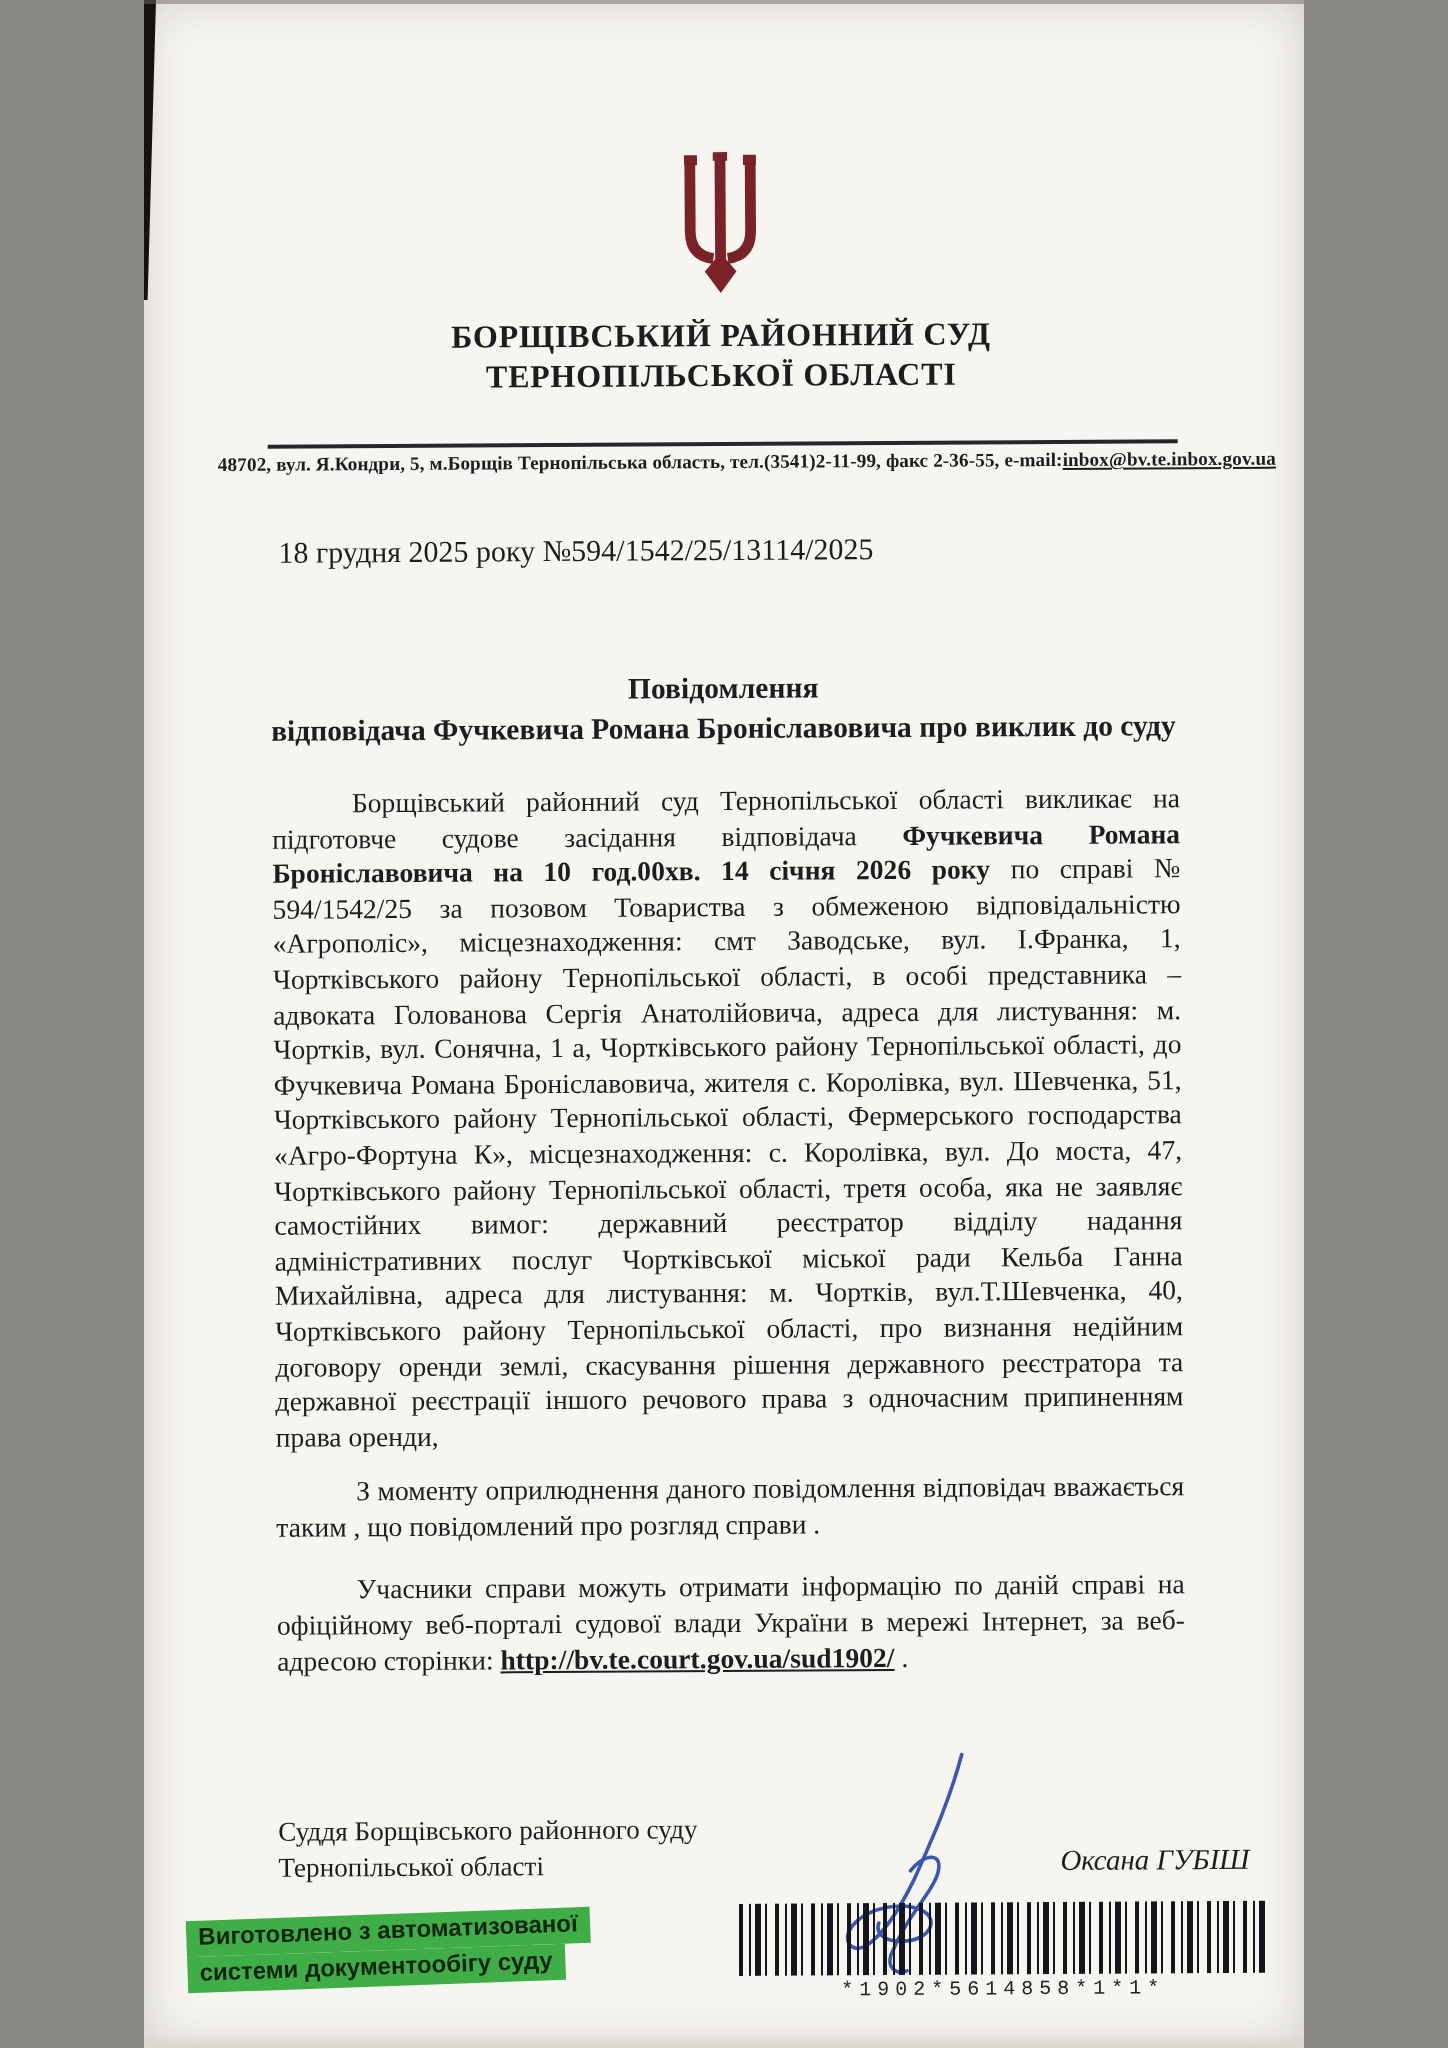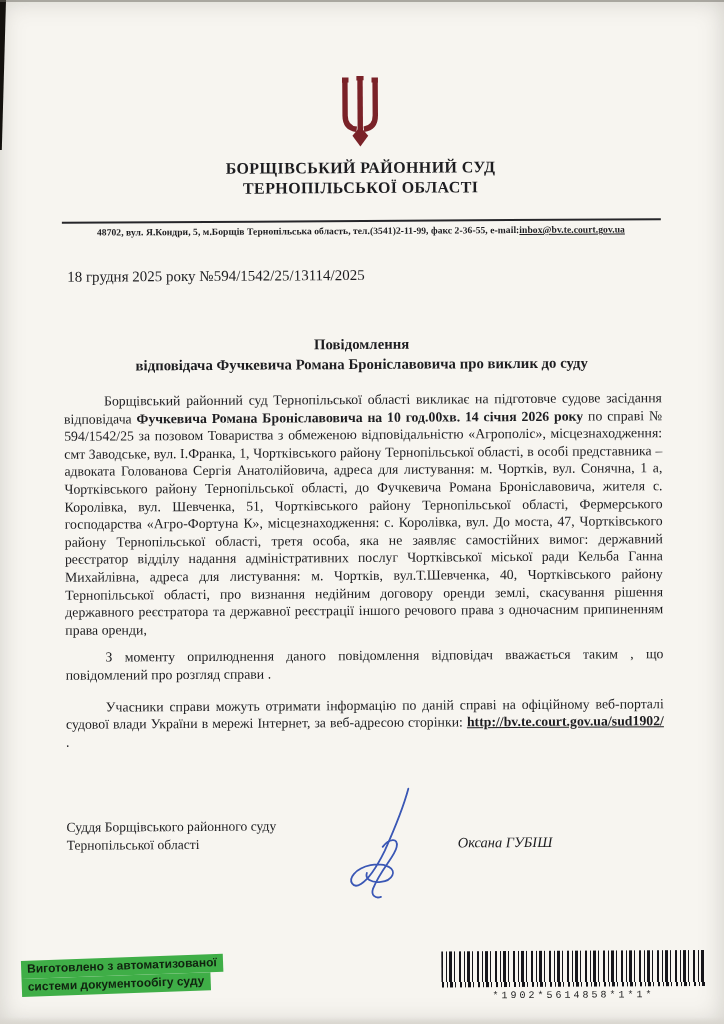--- a/index.html
+++ b/index.html
@@ -1,17 +1,17 @@
 <!DOCTYPE html>
 <html lang="uk" style="--emblem: #7a2228; --ink: #3a57b5; --stampbg: #3fae47;"><head>
 <meta charset="utf-8">
 <style>
   html,body{margin:0;padding:0;background:#8a8883;}
   .canvas{
-    position:relative;width:724px;height:1024px;margin:0 auto;
+    position:relative;width:580px;height:1024px;margin:0 auto;
     background:#f7f5f0;overflow:hidden;
     font-family:"Liberation Serif",serif;color:#1d1d20;
     box-shadow:inset 0 0 24px rgba(90,86,78,.25);
   }
   .tilt{position:absolute;inset:0;transform:rotate(-0.35deg);transform-origin:50% 40%;}
 
   
   .edge-left{position:absolute;left:0;top:0;width:6px;height:150px;background:#14110e;
     clip-path:polygon(0 0,100% 0,30% 100%,0 100%);z-index:5;}
   .edge-top{position:absolute;top:0;left:0;right:0;height:2px;background:rgba(110,108,100,.5);z-index:5;}
@@ -81,21 +81,21 @@
             <path d="M27 0 h10 v6 h-10 z"></path>
             <path d="M32 70 L43 83 L32 98 L21 83 Z"></path>
           </g>
         </svg>
       </span>
       <div class="court-name">
         <div>БОРЩІВСЬКИЙ РАЙОННИЙ СУД</div>
         <div>ТЕРНОПІЛЬСЬКОЇ ОБЛАСТІ</div>
       </div>
       <div class="divider"></div>
-      <div class="address"><span>48702, вул. Я.Кондри, 5,  м.Борщів Тернопільська область, тел.(3541)2-11-99, факс 2-36-55, e-mail:</span><span class="email">inbox@bv.te.court.gov.ua</span></div>
+      <div class="address"><span>48702, вул. Я.Кондри, 5,  м.Борщів Тернопільська область, тел.(3541)2-11-99, факс 2-36-55, e-mail:</span><span class="email">inbox@bv.te.inbox.gov.ua</span></div>
     </div>
 
     <div class="date-line">18 грудня 2025 року №594/1542/25/13114/2025</div>
 
     <div class="title">
       <div>Повідомлення</div>
       <div>відповідача  Фучкевича Романа Броніславовича  про виклик до суду</div>
     </div>
 
     <p class="body-text p1"><span>Борщівський районний суд Тернопільської області викликає на підготовче судове засідання відповідача </span><span class="b">Фучкевича Романа Броніславовича на 10 год.00хв.  14 січня  2026 року</span><span> по справі  № 594/1542/25 за позовом Товариства з обмеженою відповідальністю «Агрополіс», місцезнаходження: смт Заводське, вул. І.Франка, 1, Чортківського району Тернопільської області, в особі представника – адвоката Голованова Сергія Анатолійовича, адреса для листування: м. Чортків, вул. Сонячна, 1 а, Чортківського району Тернопільської області, до Фучкевича Романа Броніславовича, жителя с. Королівка, вул. Шевченка, 51, Чортківського району Тернопільської області, Фермерського господарства «Агро-Фортуна К», місцезнаходження: с. Королівка, вул. До моста, 47, Чортківського району Тернопільської області, третя особа, яка не заявляє самостійних вимог: державний реєстратор відділу надання адміністративних послуг Чортківської міської ради Кельба Ганна Михайлівна, адреса для листування: м. Чортків, вул.Т.Шевченка, 40, Чортківського району Тернопільської області, про визнання недійним договору оренди землі, скасування рішення державного реєстратора та державної реєстрації іншого речового права з одночасним припиненням права оренди,</span></p>

